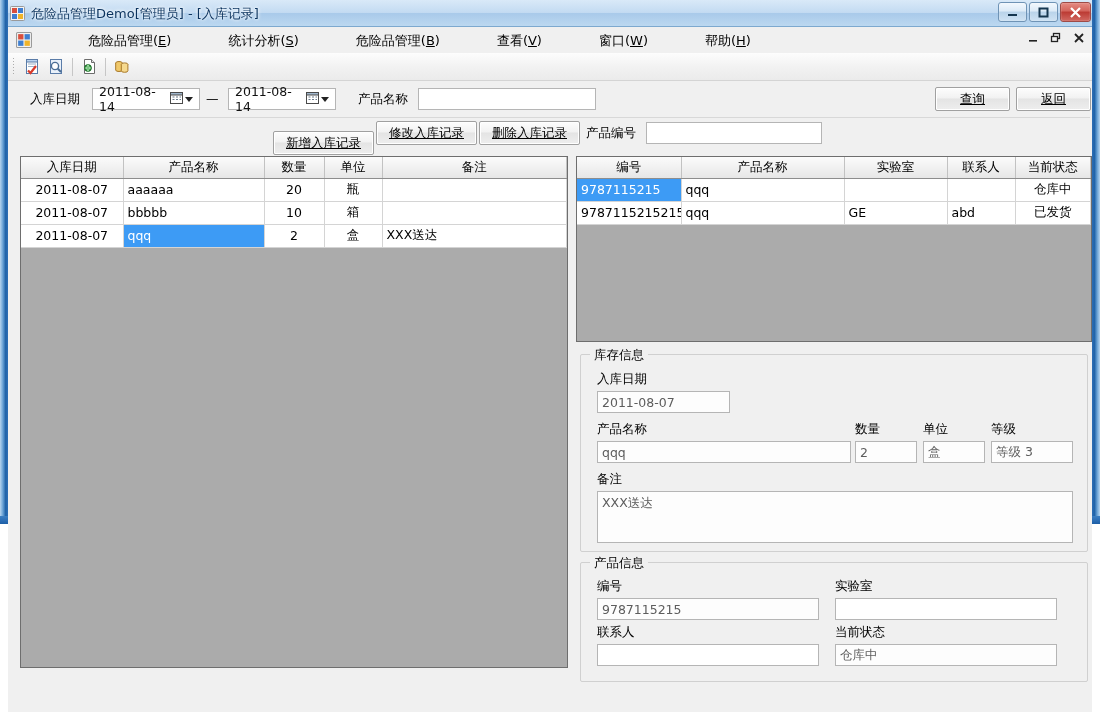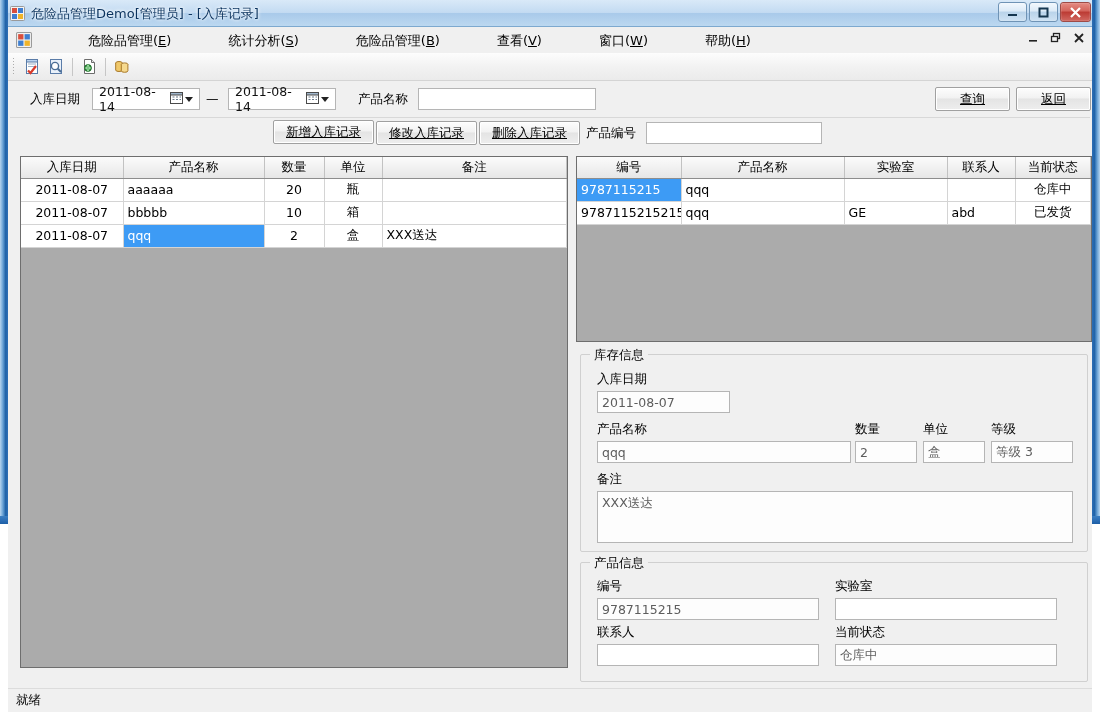--- a/index.html
+++ b/index.html
@@ -367,21 +367,21 @@
         </div>
 
         <span class="lbl" style="position:absolute;left:348px;top:9px;">产品名称</span>
         <input class="winput" style="position: absolute; left: 408px; top: 6px; width: 178px; height: 22px;" value="">
 
         <div class="wbutton" style="position:absolute;left:925px;top:5px;width:75px;height:24px;">查询</div>
         <div class="wbutton" style="position:absolute;left:1006px;top:5px;width:75px;height:24px;">返回</div>
       </div>
 
       <div id="actionbar">
-        <div class="wbutton" style="position:absolute;left:263px;top:2px;width:101px;height:24px;">新增入库记录</div>
+        <div class="wbutton" style="position:absolute;left:263px;top:13px;width:101px;height:24px;">新增入库记录</div>
         <div class="wbutton" style="position:absolute;left:366px;top:3px;width:101px;height:24px;">修改入库记录</div>
         <div class="wbutton" style="position:absolute;left:469px;top:3px;width:101px;height:24px;">删除入库记录</div>
 
         <span class="lbl" style="position:absolute;left:576px;top:7px;">产品编号</span>
         <input class="winput" style="position: absolute; left: 636px; top: 4px; width: 176px; height: 22px;" value="">
 
         <div class="wbutton" style="position:absolute;left:977px;top:3px;width:100px;height:24px;margin-top:36px;">新增产品项</div>
       </div>
 
       <div class="grid" id="left-grid">
@@ -498,18 +498,15 @@
 
         <span class="lbl" style="position:absolute;left:16px;top:61px;">联系人</span>
         <input class="winput" style="position: absolute; left: 16px; top: 81px; width: 222px; height: 22px;" value="">
 
         <span class="lbl" style="position:absolute;left:254px;top:61px;">当前状态</span>
         <input class="winput readonly" style="position: absolute; left: 254px; top: 81px; width: 222px; height: 22px;" readonly="" value="仓库中">
       </div>
 
     </div>
 
-    <div id="statusbar">
-      <span class="st-text">就绪</span>
-    </div>
 
   </div>
 </div>
 
 </body></html>

